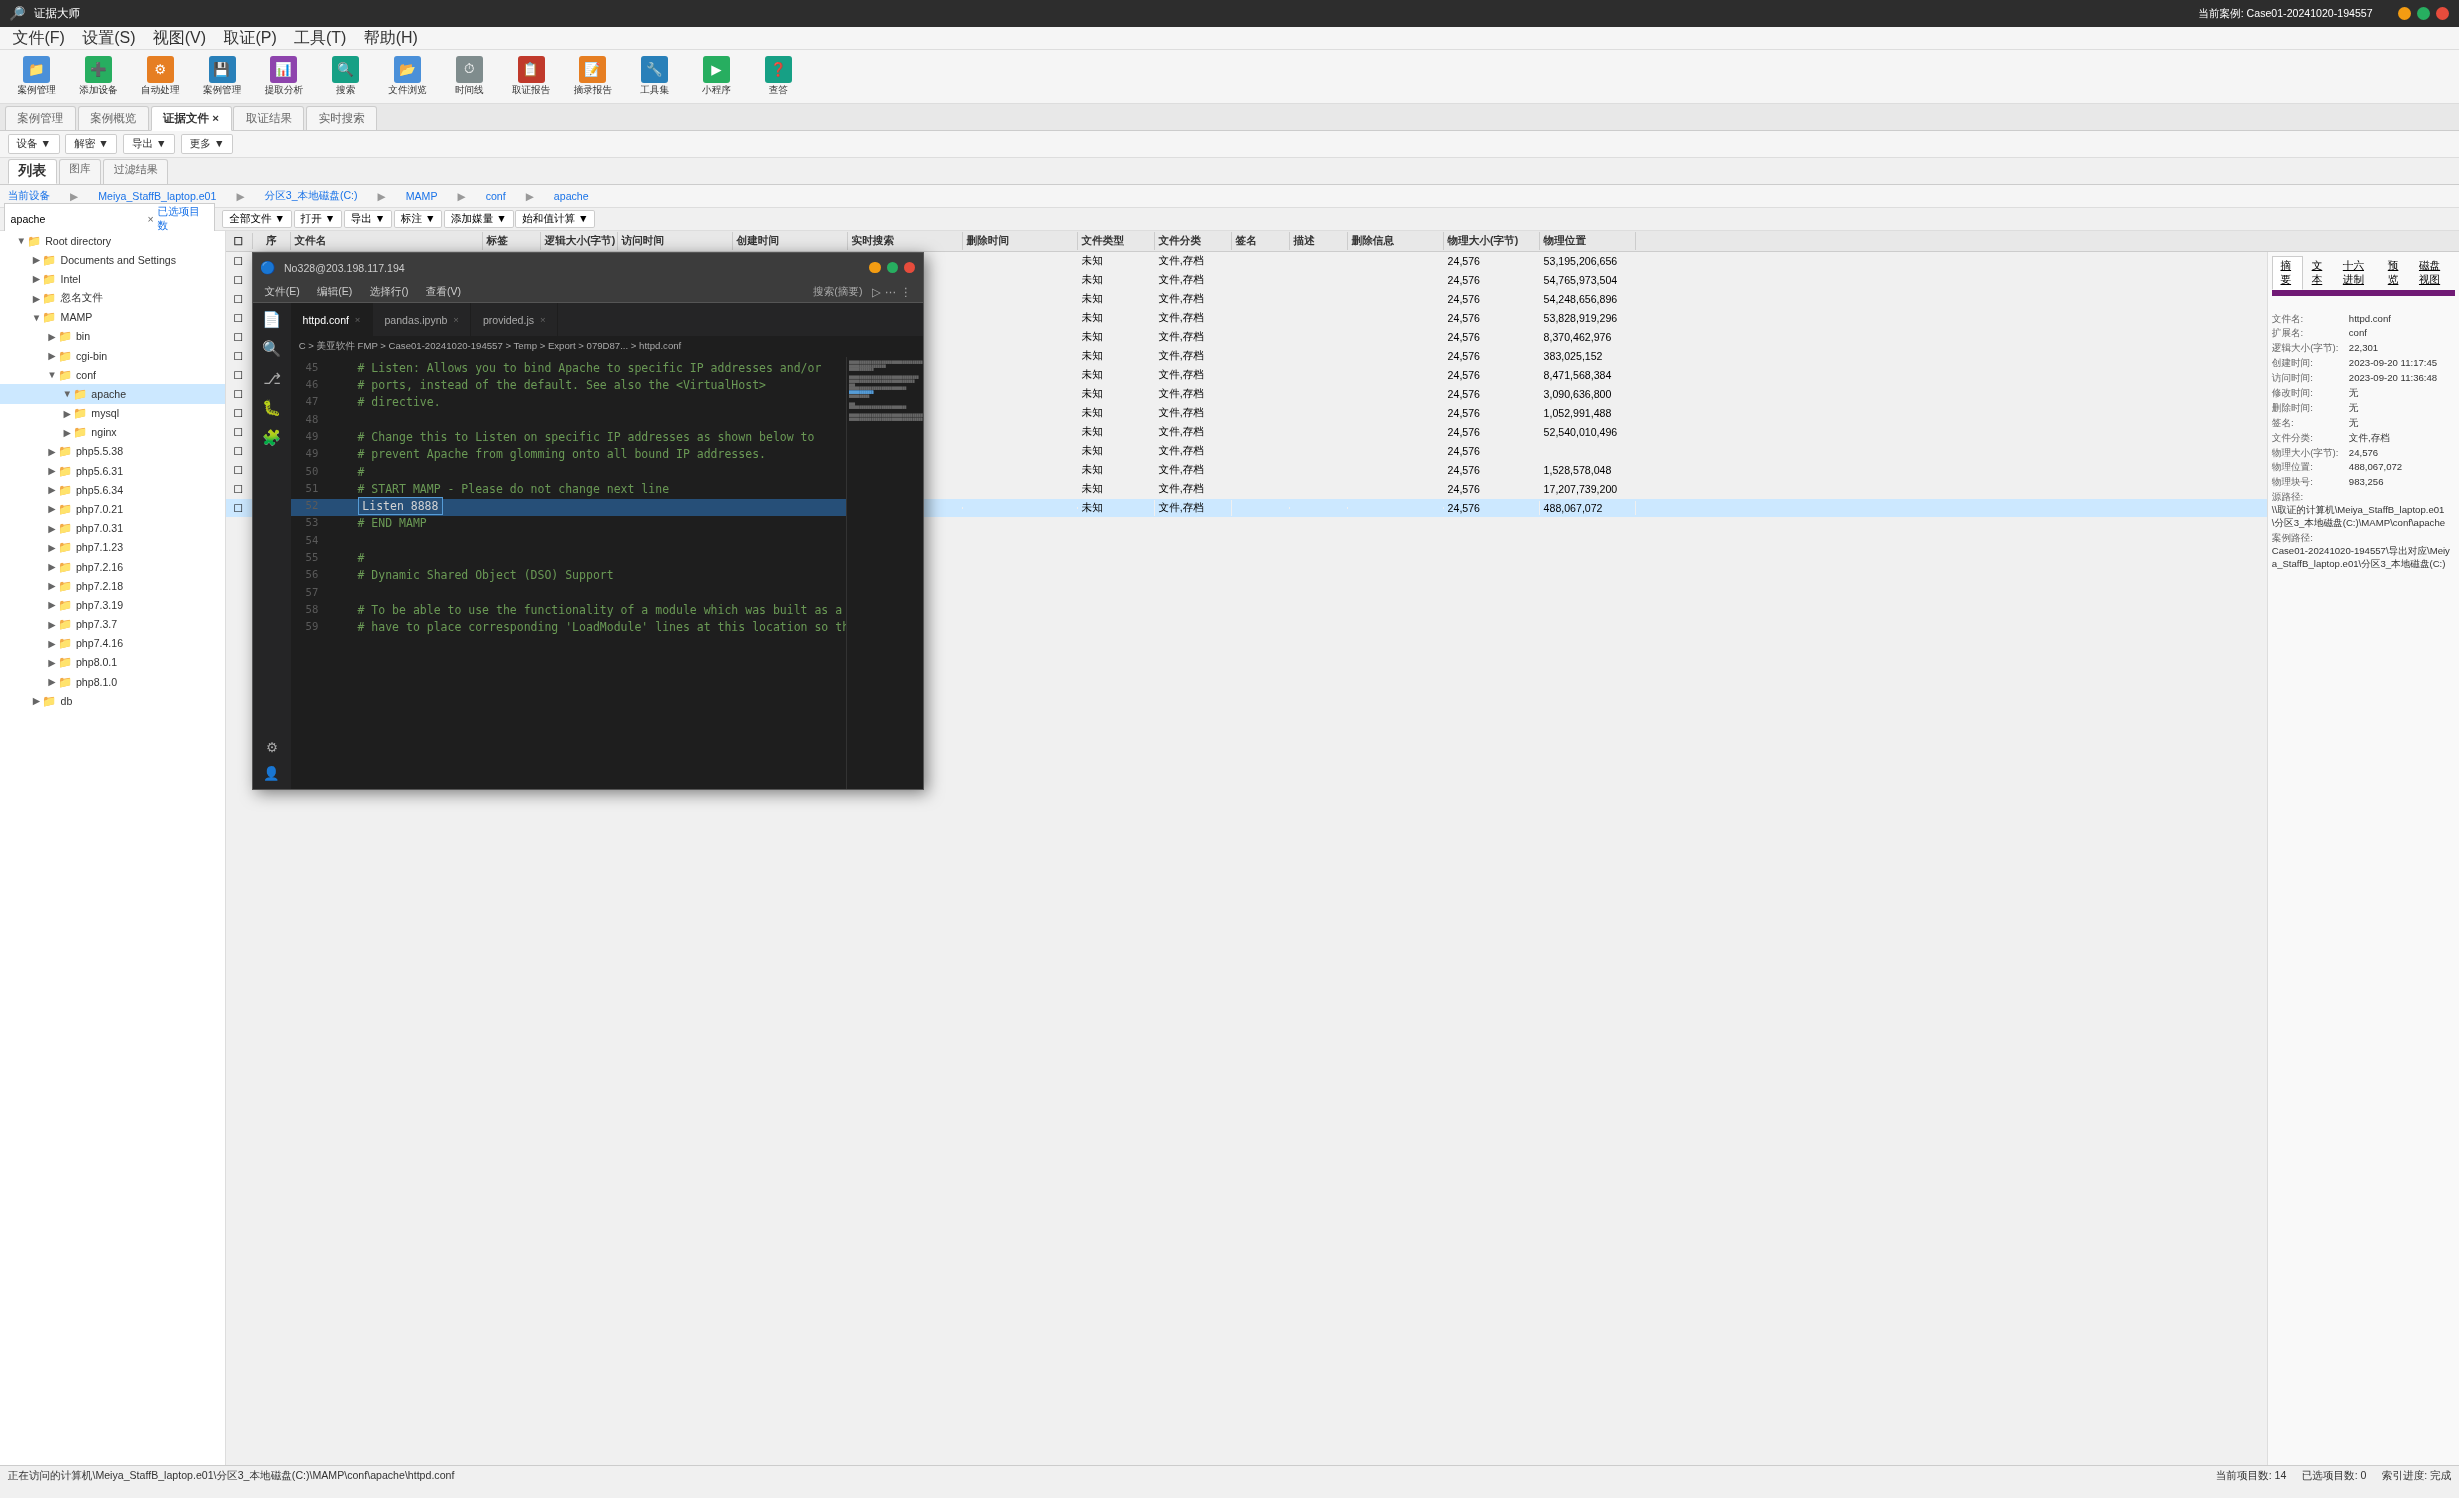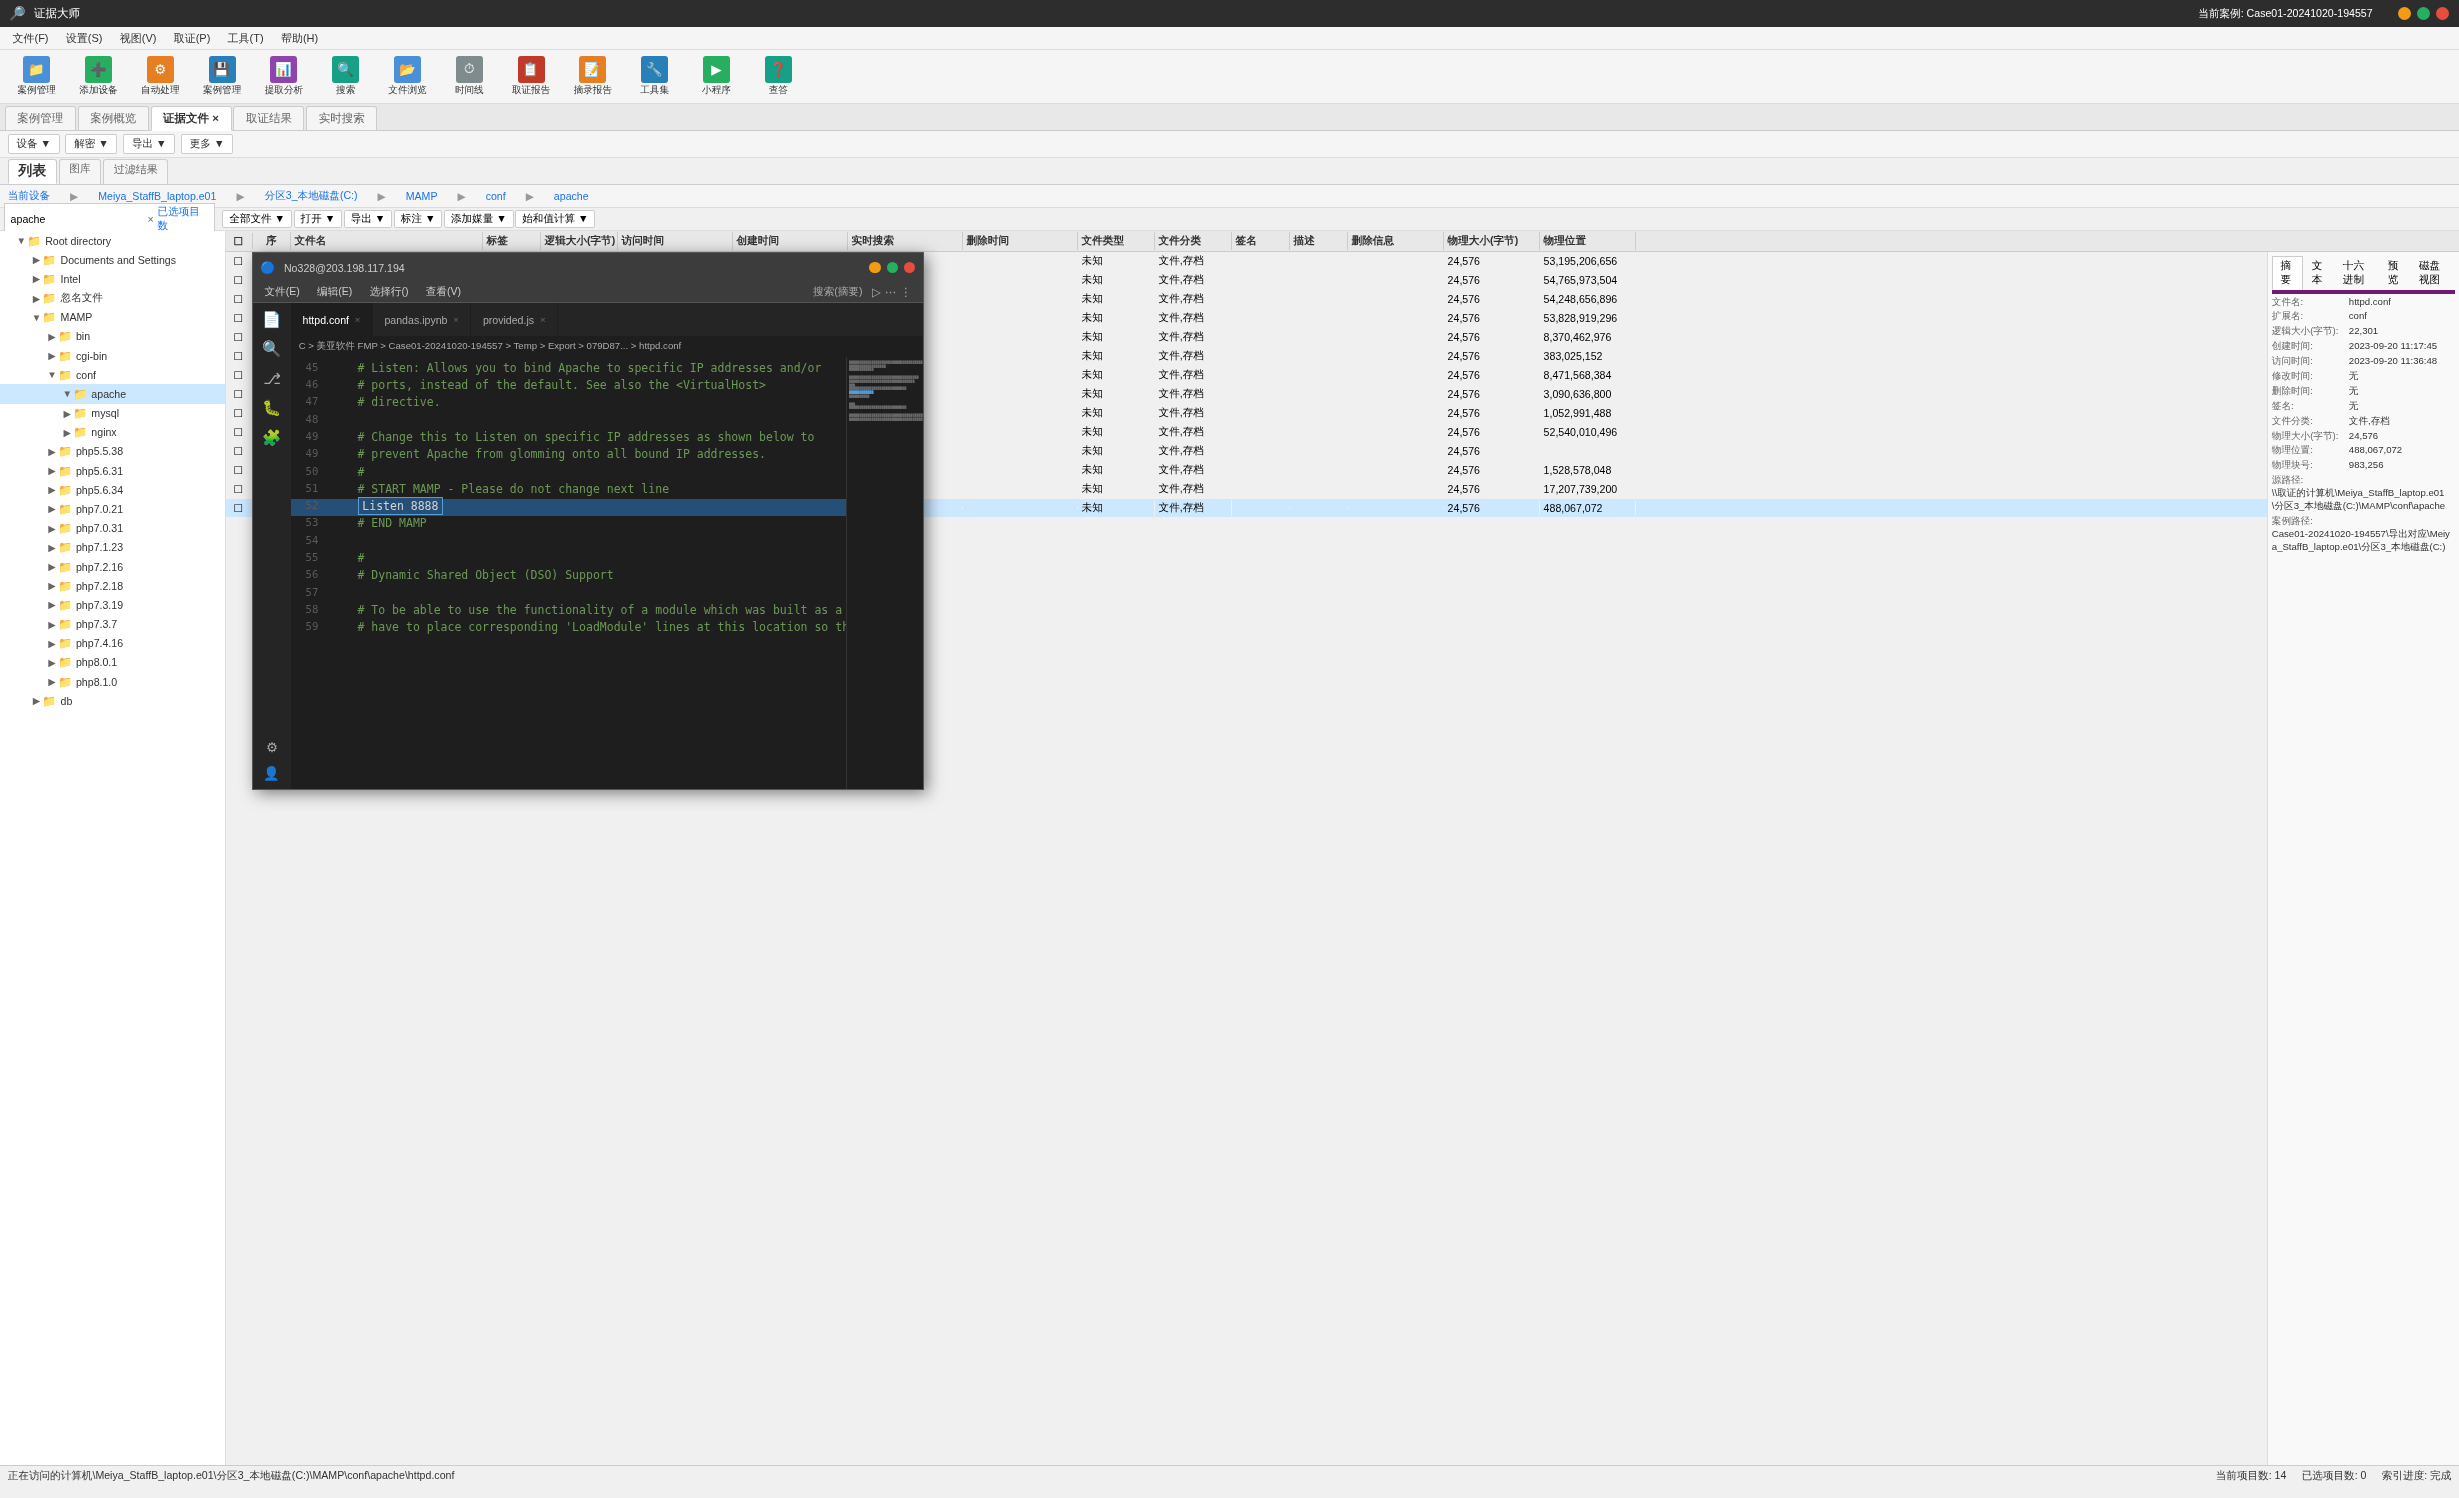--- a/index.html
+++ b/index.html
@@ -9,21 +9,21 @@
     .title-bar { background: #2d2d2d; color: #fff; height: 27px; display: flex; align-items: center; justify-content: space-between; padding: 0 9.6px; font-size: 11.5px; }
     .title-bar-left { display: flex; align-items: center; gap: 7.7px; }
     .title-bar-right { display: flex; align-items: center; gap: 9.6px; font-size: 10.6px; }
     .win-btn { width: 13.4px; height: 13.4px; border-radius: 50%; display: inline-block; cursor: pointer; }
     .win-btn.close { background: #e74c3c; }
     .win-btn.min { background: #f39c12; }
     .win-btn.max { background: #27ae60; }
     
     
     .menu-bar { background: #f5f5f5; border-bottom: 1px solid #ddd; height: 23px; display: flex; align-items: center; padding: 0 4.8px; gap: 1.9px; }
-    .menu-item { padding: 1.9px 7.7px; font-size: 11px; cursor: pointer; color: #333; text-align: center; }
+    .menu-item { padding: 1.9px 7.7px; font-size: 16px; cursor: pointer; color: #333; text-align: center; }
     
     
     .toolbar { background: #f5f5f5; border-bottom: 1px solid #ddd; height: 54px; display: flex; align-items: center; padding: 0 7.7px; gap: 3.8px; }
     .tool-btn { display: flex; flex-direction: column; align-items: center; justify-content: center; width: 58px; height: 48px; cursor: pointer; font-size: 9.6px; color: #333; border: none; background: transparent; gap: 1.9px; }
     .tool-icon { width: 27px; height: 27px; background: #4a90d9; border-radius: 2.9px; display: flex; align-items: center; justify-content: center; color: white; font-size: 13.4px; }
     .tool-icon.green { background: #27ae60; }
     .tool-icon.orange { background: #e67e22; }
     .tool-icon.blue2 { background: #2980b9; }
     .tool-icon.purple { background: #8e44ad; }
     .tool-icon.teal { background: #16a085; }
@@ -76,21 +76,21 @@
     .col-type { width: 77px; flex-shrink: 0; }
     .col-class { width: 77px; flex-shrink: 0; }
     .col-sign { width: 58px; flex-shrink: 0; }
     .col-desc { width: 58px; flex-shrink: 0; }
     .col-delsize { width: 96px; flex-shrink: 0; }
     .col-phypos { width: 96px; flex-shrink: 0; }
     
     
     .info-panel { width: 192px; background: #f9f9f9; border-left: 1px solid #ddd; font-size: 9.6px; padding: 3.8px; overflow: auto; }
     .info-section { margin-bottom: 7.7px; }
-    .info-tabs { display: flex; border-bottom: 4px solid #701a75; margin-bottom: 2px; }
+    .info-tabs { display: flex; border-bottom: 6px solid #701a75; margin-bottom: 17px; text-decoration: underline; }
     .info-tab { padding: 1.9px 7.7px; font-size: 10.6px; cursor: pointer; border: 1px solid transparent; }
     .info-tab.active { border: 1px solid #ccc; border-bottom: 1px solid #fff; background: #fff; }
     .info-row { display: flex; margin-bottom: 1.9px; }
     .info-label { color: #666; width: 77px; flex-shrink: 0; font-size: 9.6px; }
     .info-value { color: #333; font-size: 9.6px; word-break: break-all; }
     
     
     .status-bar { background: #f0f0f0; border-top: 1px solid #ccc; height: 21px; display: flex; align-items: center; padding: 0 7.7px; font-size: 10.6px; color: #333; justify-content: space-between; }
     
     

